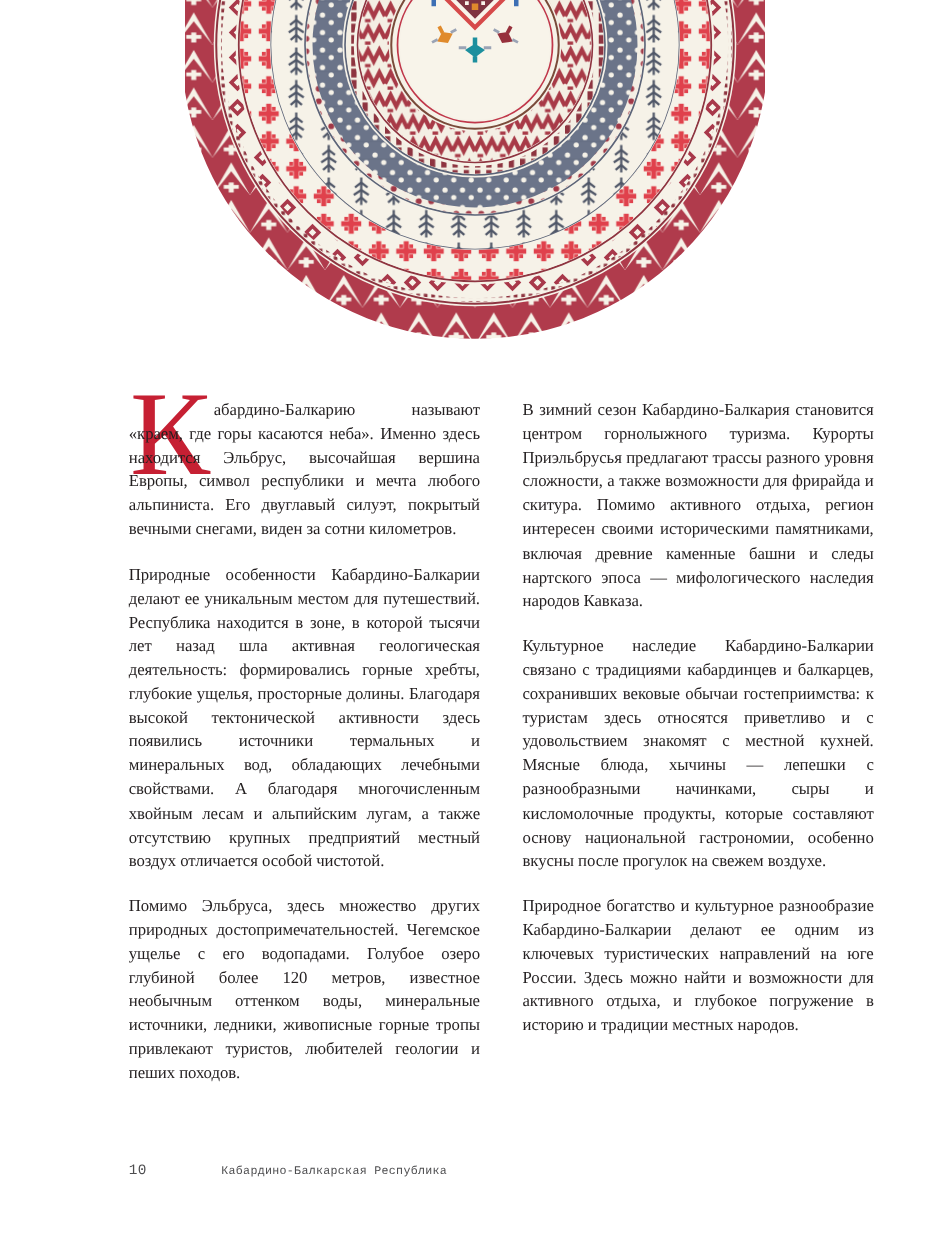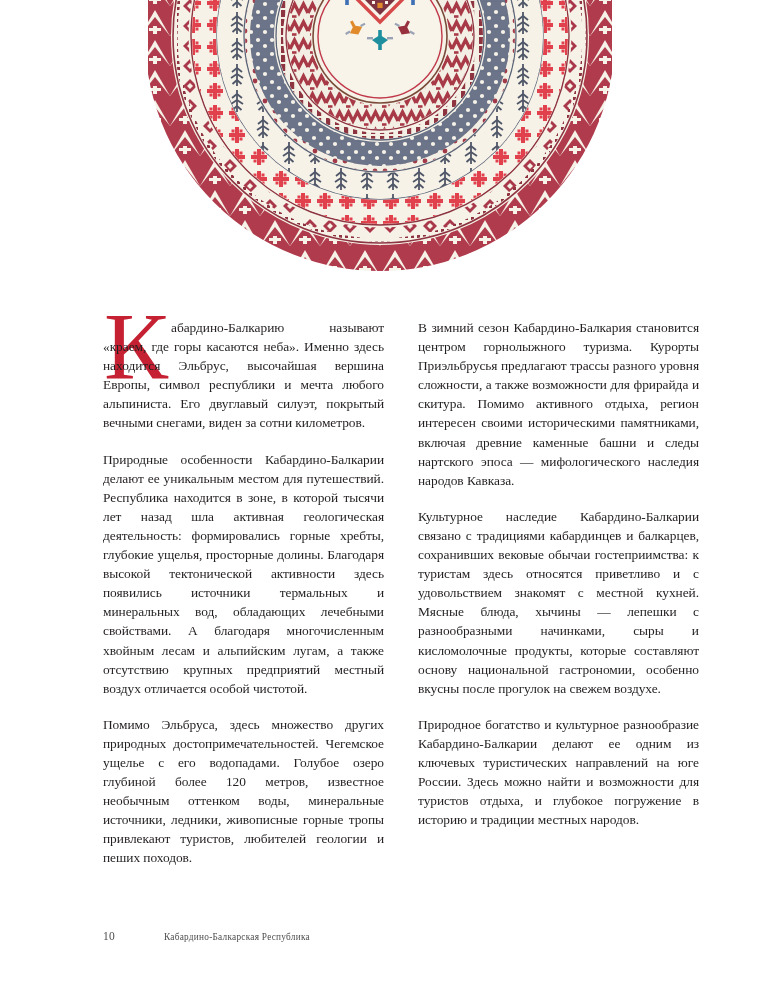--- a/index.html
+++ b/index.html
@@ -80,22 +80,23 @@
     text-indent: 68px;
   }
 
   
   #footer {
     position: absolute;
     left: 103px;
     top: 930px;
     display: flex;
     align-items: baseline;
-    font-family: Liberation Serif, serif;
+    font-family: Liberation Mono, monospace;
     color: #4d4d4f;
+    gap: 13px;
   }
   #footer-page {
     font-size: 11.5px;
     width: 44px;
     letter-spacing: 0.2px;
   }
   #footer-title {
     font-size: 9.3px;
     letter-spacing: 0.25px;
     padding-left: 17px;
@@ -281,21 +282,21 @@
 
   <div class="column" id="col-left">
     <p class="para para-with-cap">абардино-Балкарию называют «краем, где горы касаются неба». Именно здесь находится Эльбрус, высочайшая вершина Европы, символ республики и мечта любого альпиниста. Его двуглавый силуэт, покрытый вечными снегами, виден за сотни километров.</p>
     <p class="para">Природные особенности Кабардино-Балкарии делают ее уникальным местом для путешествий. Республика находится в зоне, в которой тысячи лет назад шла активная геологическая деятельность: формировались горные хребты, глубокие ущелья, просторные долины. Благодаря высокой тектонической активности здесь появились источники термальных и минеральных вод, обладающих лечебными свойствами. А благодаря многочисленным хвойным лесам и альпийским лугам, а также отсутствию крупных предприятий местный воздух отличается особой чистотой.</p>
     <p class="para">Помимо Эльбруса, здесь множество других природных достопримечательностей. Чегемское ущелье с его водопадами. Голубое озеро глубиной более 120 метров, известное необычным оттенком воды, минеральные источники, ледники, живописные горные тропы привлекают туристов, любителей геологии и пеших походов.</p>
   </div>
 
   <div class="column" id="col-right">
     <p class="para">В зимний сезон Кабардино-Балкария становится центром горнолыжного туризма. Курорты Приэльбрусья предлагают трассы разного уровня сложности, а также возможности для фрирайда и скитура. Помимо активного отдыха, регион интересен своими историческими памятниками, включая древние каменные башни и следы нартского эпоса — мифологического наследия народов Кавказа.</p>
     <p class="para">Культурное наследие Кабардино-Балкарии связано с традициями кабардинцев и балкарцев, сохранивших вековые обычаи гостеприимства: к туристам здесь относятся приветливо и с удовольствием знакомят с местной кухней. Мясные блюда, хычины — лепешки с разнообразными начинками, сыры и кисломолочные продукты, которые составляют основу национальной гастрономии, особенно вкусны после прогулок на свежем воздухе.</p>
-    <p class="para">Природное богатство и культурное разнообразие Кабардино-Балкарии делают ее одним из ключевых туристических направлений на юге России. Здесь можно найти и возможности для туристов отдыха, и глубокое погружение в историю и традиции местных народов.</p>
+    <p class="para">Природное богатство и культурное разнообразие Кабардино-Балкарии делают ее одним из ключевых туристических направлений на юге России. Здесь можно найти и возможности для активного отдыха, и глубокое погружение в историю и традиции местных народов.</p>
   </div>
 
 </div>
 
 <div id="footer">
   <span id="footer-page">10</span>
   <span id="footer-title">Кабардино-Балкарская Республика</span>
 </div>
 
 </body></html>

